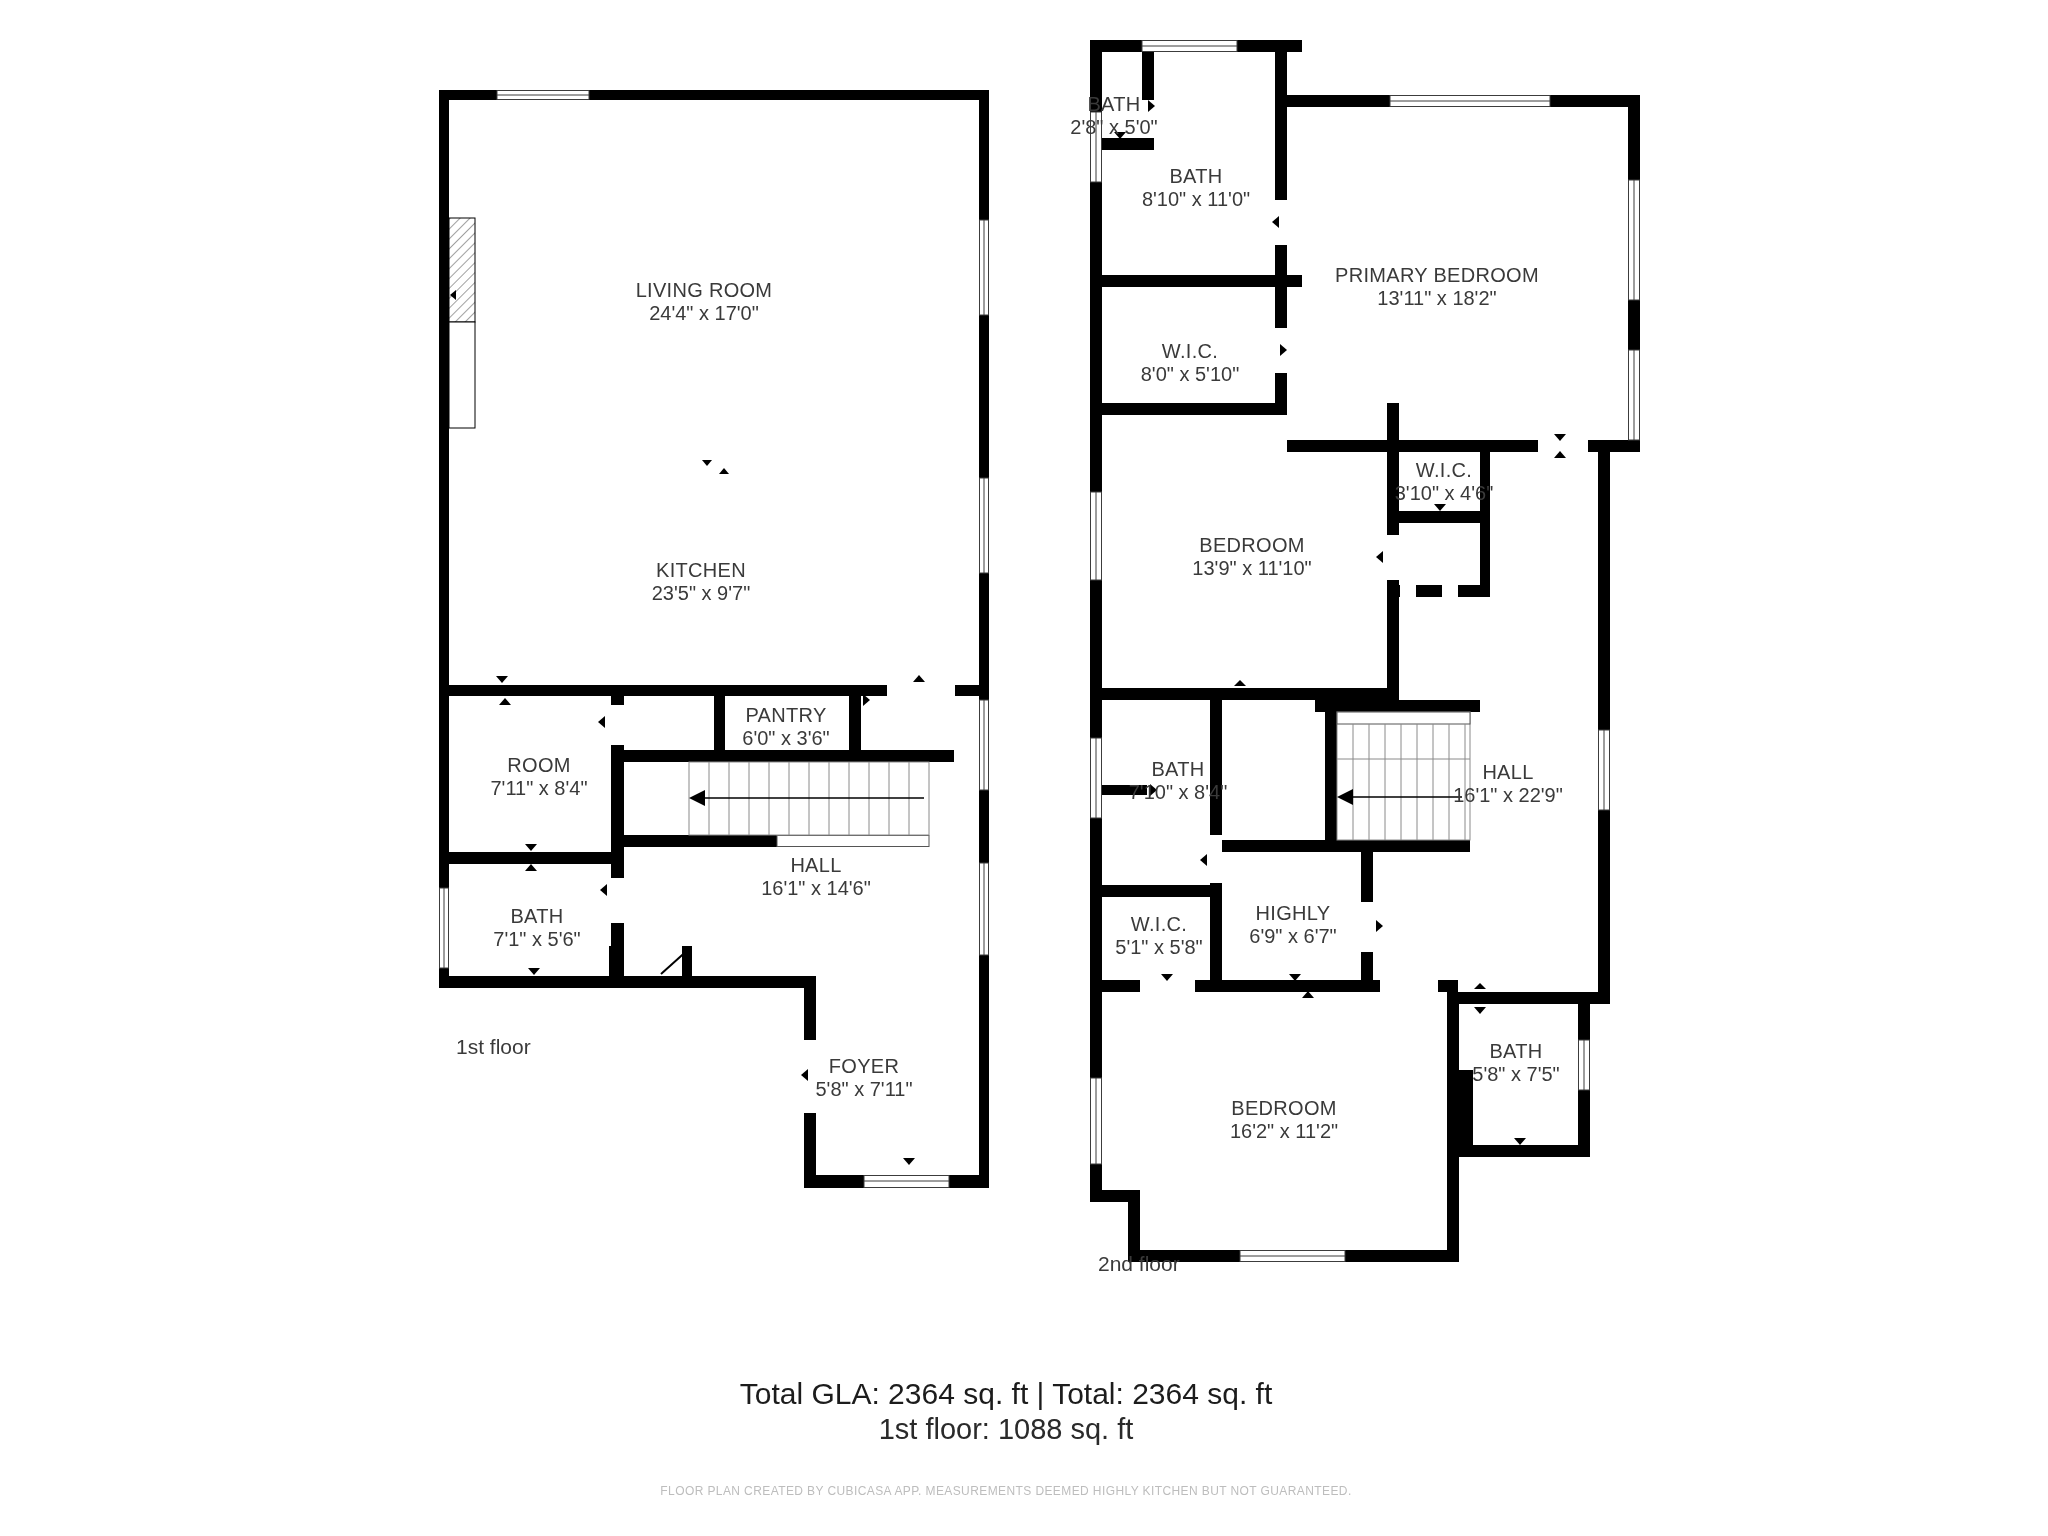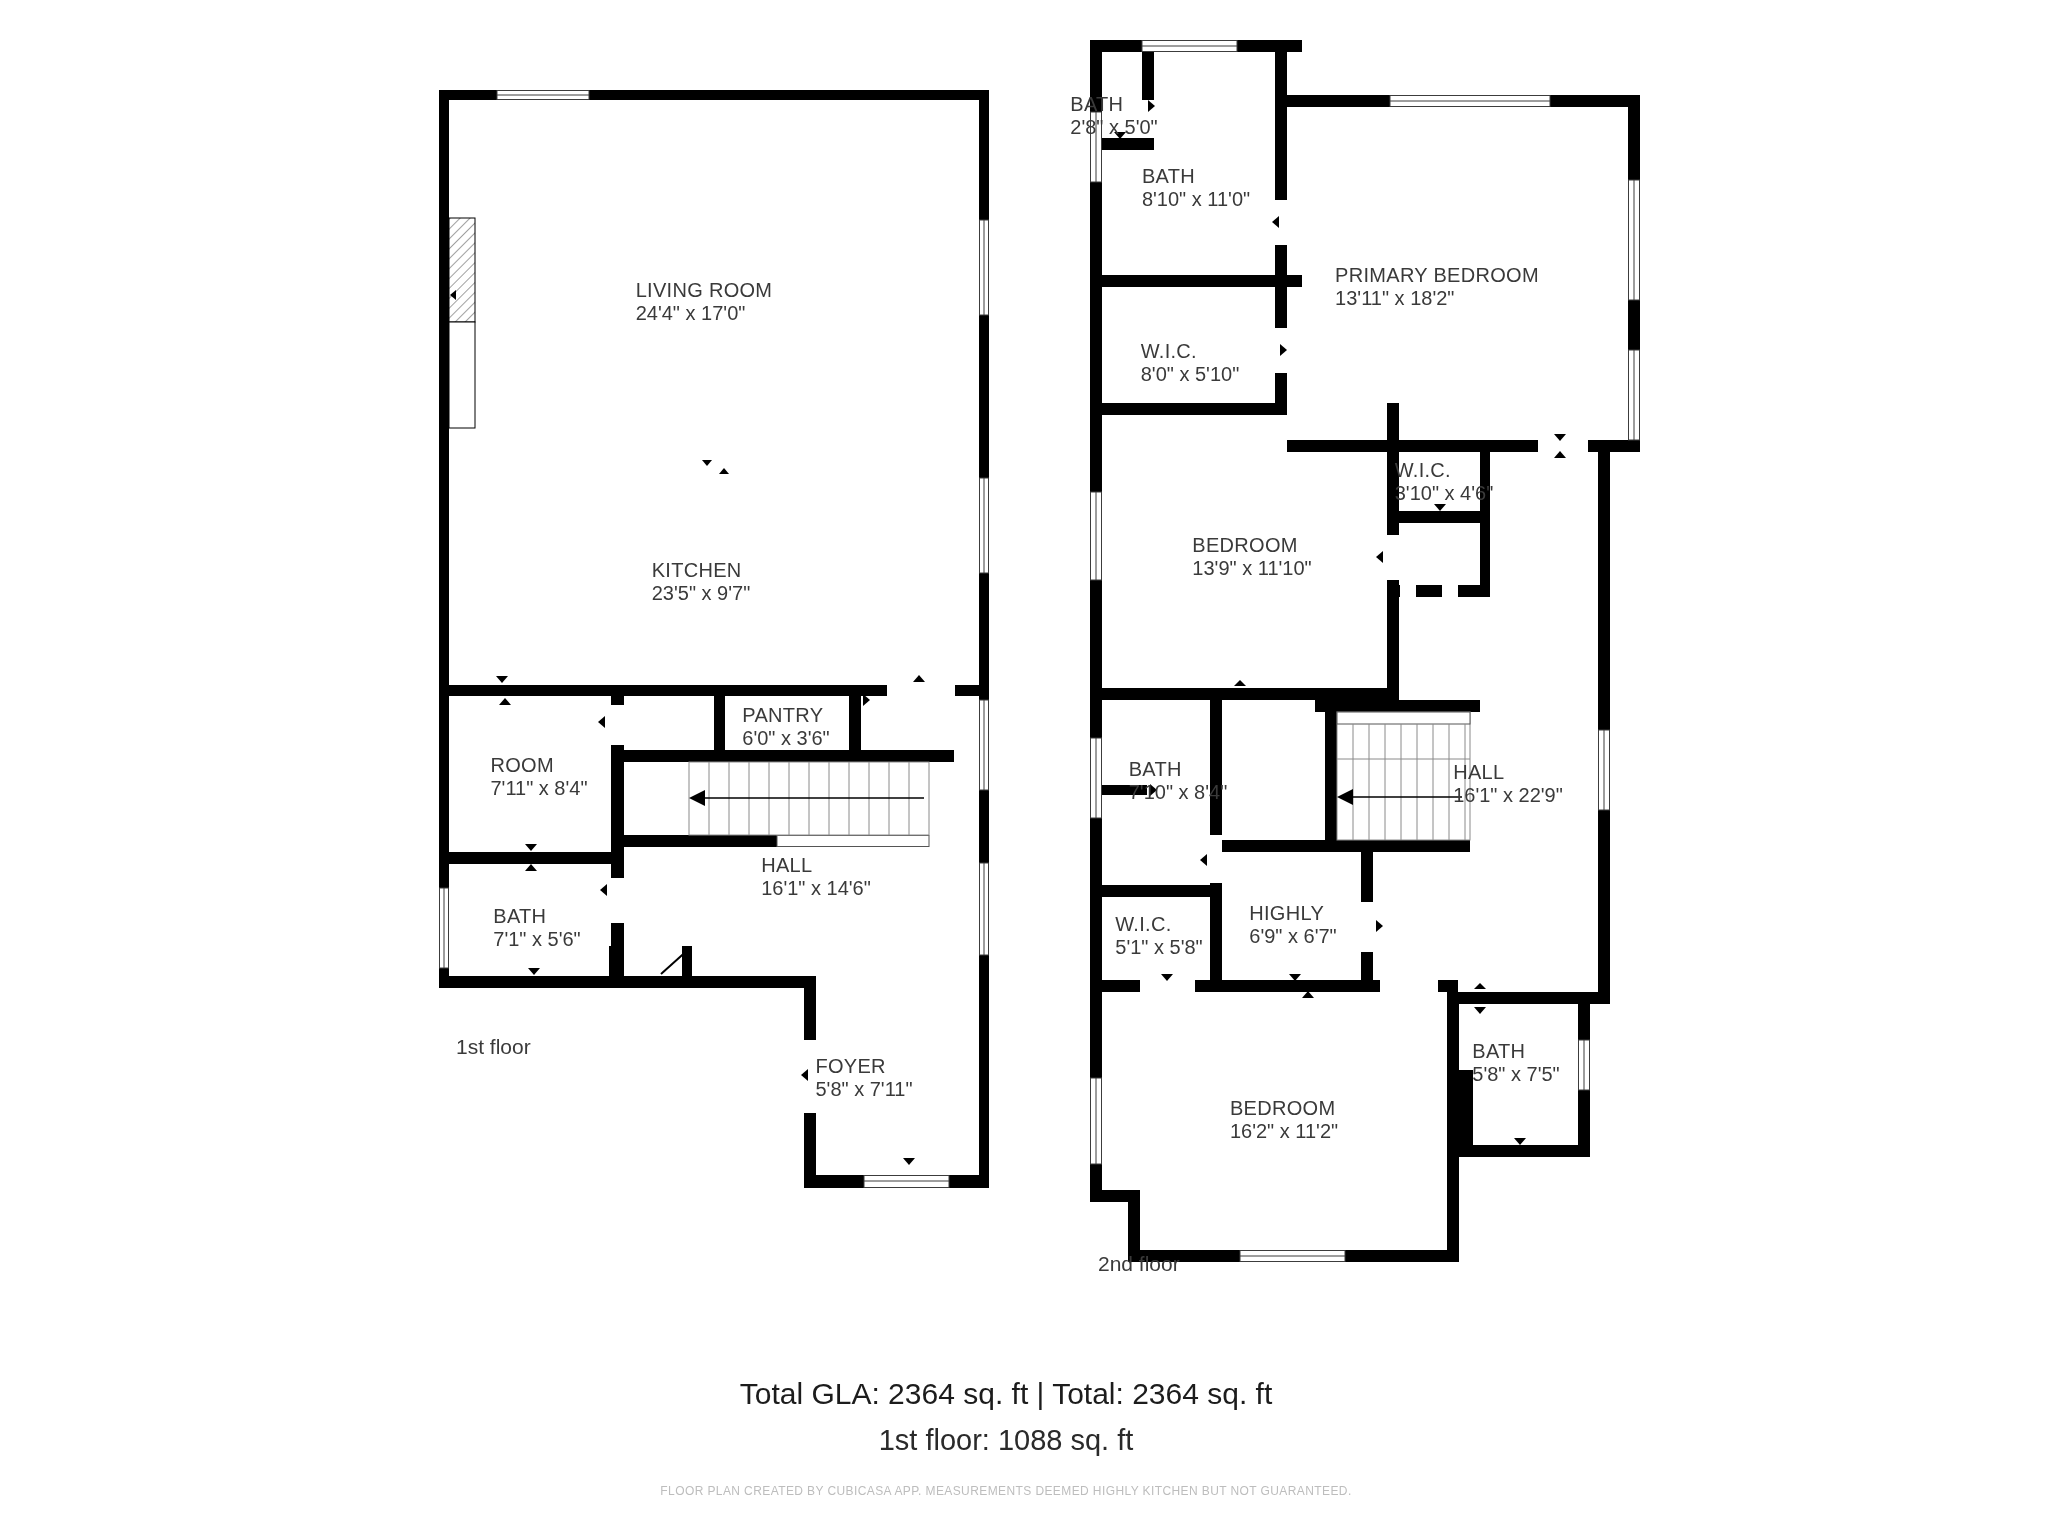--- a/index.html
+++ b/index.html
@@ -2,27 +2,27 @@
 <html><head>
 <meta charset="utf-8">
 <style>
   html,body{margin:0;padding:0;background:#ffffff;}
   #page{position:relative;width:2048px;height:1536px;background:#fff;overflow:hidden;
         font-family:"Liberation Sans",sans-serif;}
   .plan{position:absolute;}
   #plan1{left:439px;top:90px;width:550px;height:1110px;text-decoration:underline;}
   #plan2{left:1090px;top:40px;width:560px;height:1235px;}
   .plan-svg{position:absolute;left:0;top:0;}
-  .room-label{position:absolute;transform:translate(-50%,-50%);
+  .room-label{position:absolute;transform:translate(-50%,-50%);text-align:center;
               color:#3a3a3a;font-size:20px;line-height:23px;white-space:nowrap;z-index:5;}
   .room-label .nm{letter-spacing:0.3px;}
   .floor-tag{position:absolute;color:#3a3a3a;font-size:21px;white-space:nowrap;z-index:5;}
   .summary{position:absolute;left:0;top:1378px;width:2012px;text-align:center;color:#222;}
   .summary .title{font-size:30px;font-weight:400;color:#1c1c1c;line-height:32px;margin:0;}
-  .summary .line{font-size:29px;color:#2a2a2a;line-height:30px;margin:15px;}
+  .summary .line{font-size:29px;color:#2a2a2a;line-height:30px;margin:4px;}
   .disclaimer{position:absolute;left:0;top:1484px;width:2012px;text-align:center;
               font-size:12px;letter-spacing:0.4px;color:#bdbdbd;}
   .win{fill:#ffffff;stroke:#3c3c3c;stroke-width:1;}
   .thinline{stroke:#3c3c3c;stroke-width:1;}
   .tread{stroke:#8a8a8a;stroke-width:1;}
   .stairbox{fill:none;stroke:#8a8a8a;stroke-width:1;}
   .openedge{fill:#ffffff;stroke:#555;stroke-width:1;}
   .arrowline{stroke:#000;stroke-width:1.5;}
 </style>
 </head>

